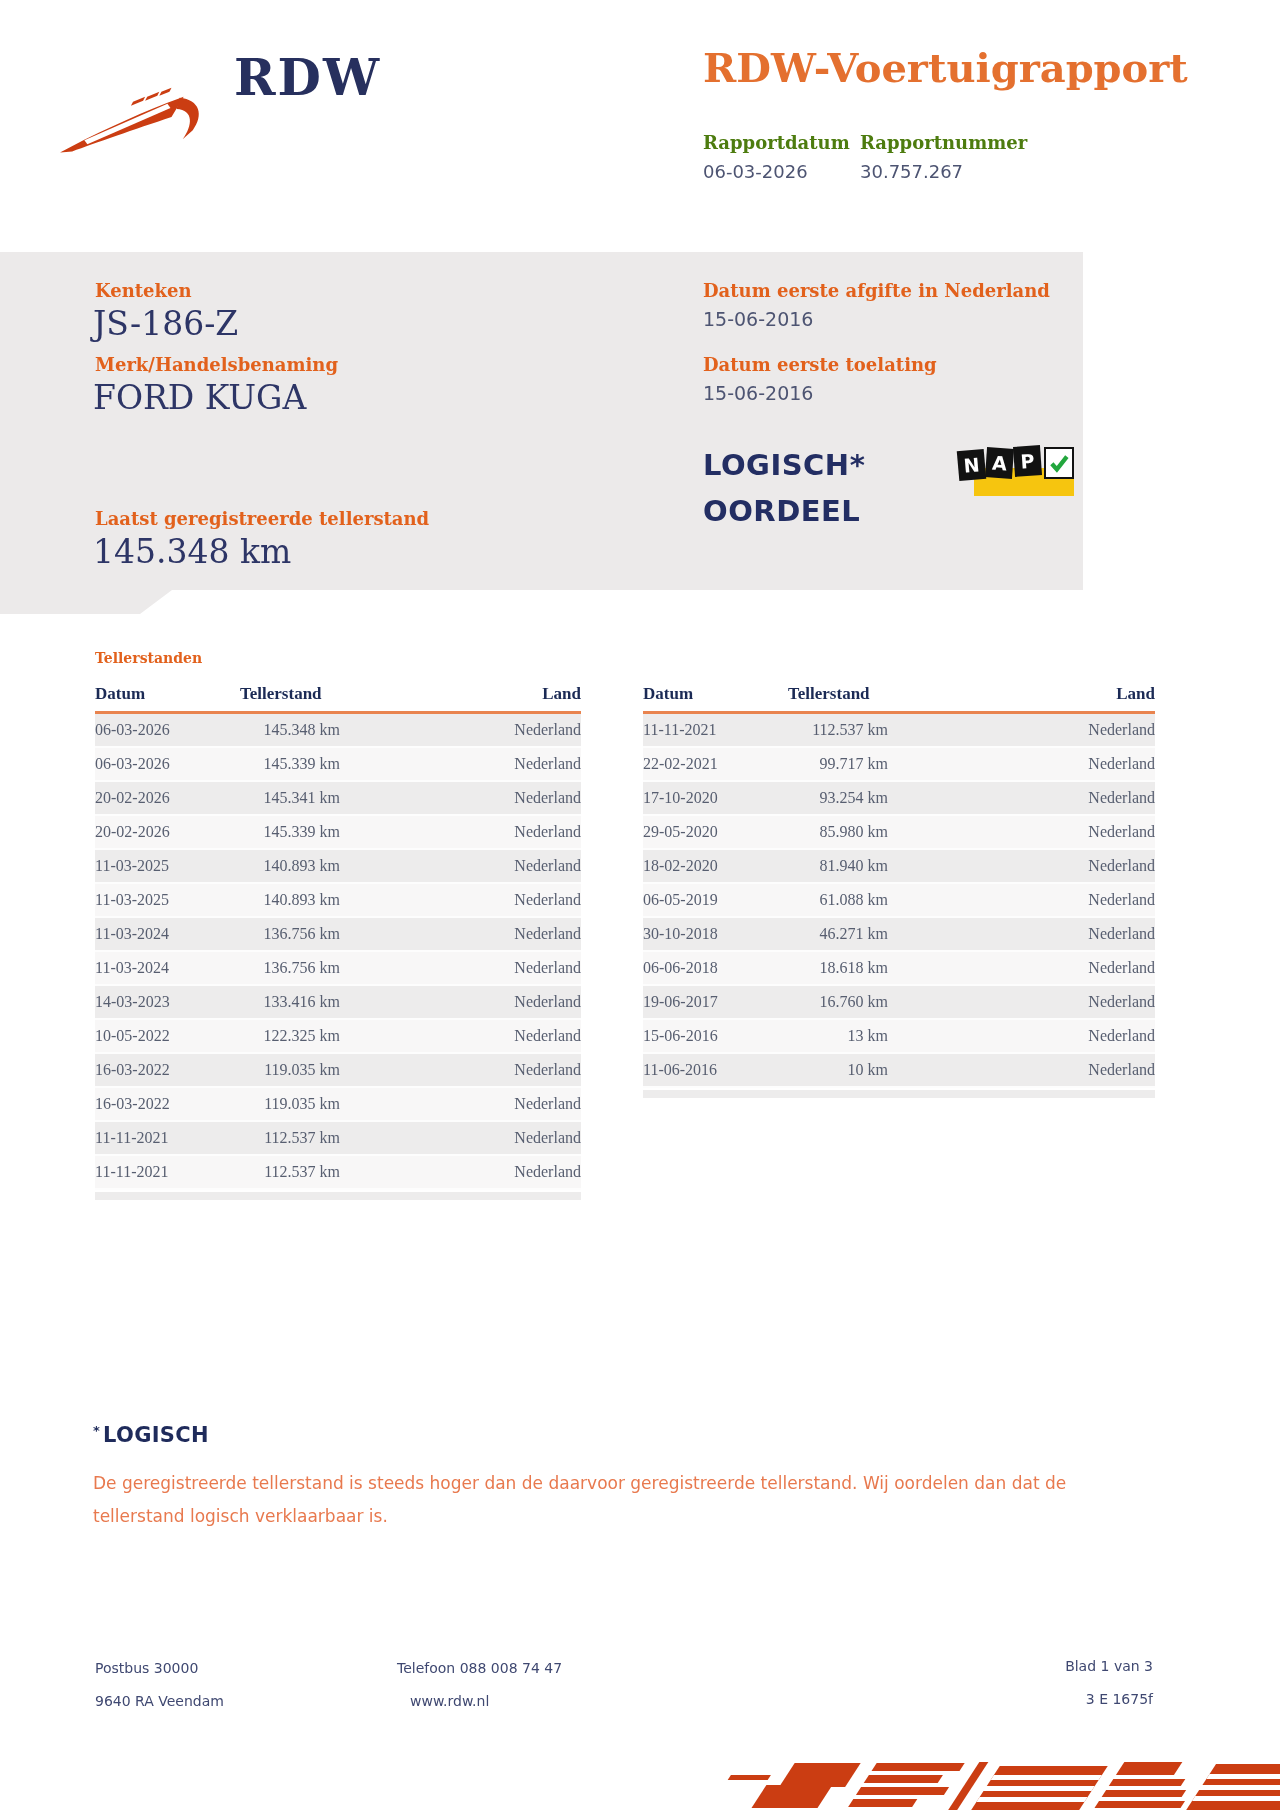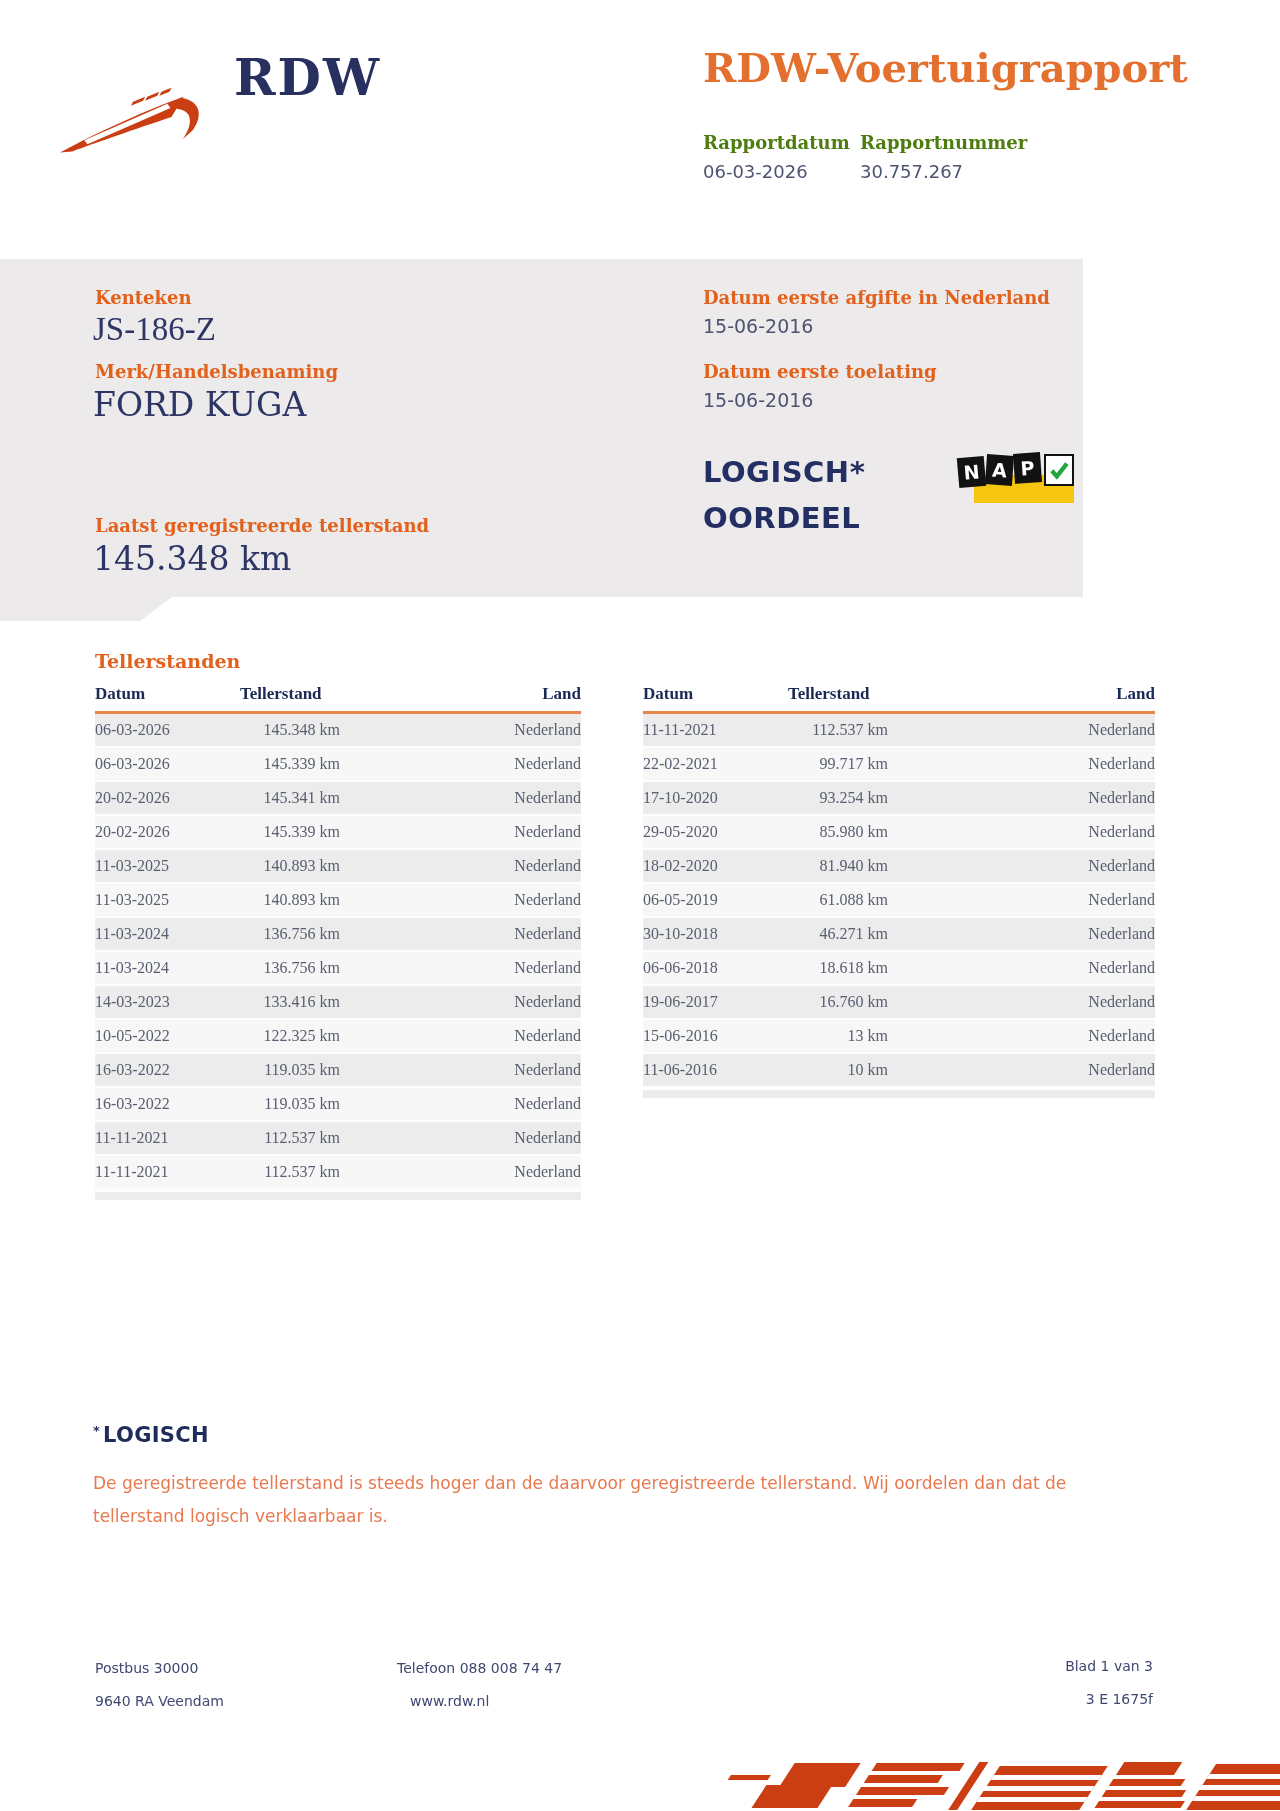--- a/index.html
+++ b/index.html
@@ -11,27 +11,27 @@
   .rdw-word{position:absolute;left:234px;top:48px;font-family:"DejaVu Serif","Liberation Serif",serif;
             font-weight:bold;font-size:50px;color:#27305E;letter-spacing:2px;}
   .doc-title{position:absolute;left:703px;top:44px;margin:0;font-family:"DejaVu Serif","Liberation Serif",serif;
              font-weight:bold;font-size:40px;color:#E4702F;}
   .meta-label{position:absolute;top:132px;font-family:"DejaVu Serif","Liberation Serif",serif;
               font-weight:bold;font-size:18px;color:#4d7c0f;}
   .meta-value{position:absolute;top:161px;font-size:18px;color:#4D5472;}
   .ml1,.mv1{left:703px;} .ml2,.mv2{left:860px;}
 
   
-  .panel{position:absolute;left:0;top:259px;width:1083px;height:362px;background:#ECEAEA;
+  .panel{position:absolute;left:0;top:252px;width:1083px;height:362px;background:#ECEAEA;
          clip-path:polygon(0 0,1133px 0,1133px 338px,172px 338px,140px 362px,0 362px);}
   .p-label{position:absolute;font-family:"DejaVu Serif","Liberation Serif",serif;font-weight:bold;
            font-size:18px;color:#E2611C;}
   .p-big{position:absolute;font-family:"DejaVu Serif","Liberation Serif",serif;font-size:33px;color:#2D3566;}
   .p-date{position:absolute;font-size:19px;color:#4D5472;}
-  .lbl-kenteken{left:95px;top:28px;}   .val-kenteken{left:93px;top:52px;font-family:Liberation Serif, serif;}
+  .lbl-kenteken{left:95px;top:28px;}   .val-kenteken{left:93px;top:52px;}
   .lbl-merk{left:95px;top:102px;}      .val-merk{left:93px;top:126px;}
   .lbl-teller{left:95px;top:256px;}    .val-teller{left:93px;top:280px;}
   .lbl-afgifte{left:703px;top:28px;}   .val-afgifte{left:703px;top:56px;}
   .lbl-toelating{left:703px;top:102px;}.val-toelating{left:703px;top:130px;}
   .verdict1{position:absolute;left:703px;top:196px;font-weight:bold;font-size:29px;color:#232E63;letter-spacing:.5px;}
   .verdict2{position:absolute;left:703px;top:242px;font-weight:bold;font-size:29px;color:#232E63;letter-spacing:.5px;}
 
   
   .nap{position:absolute;left:958px;top:194px;width:122px;height:54px;}
   .nap-yellow{position:absolute;left:16px;top:22px;width:100px;height:28px;background:#F6C50F;}
@@ -39,21 +39,21 @@
             display:flex;align-items:center;justify-content:center;
             font-weight:bold;font-size:19px;line-height:1;}
   .nt1{left:0;top:4px;transform:rotate(-5deg);}
   .nt2{left:28px;top:2px;transform:rotate(4deg);}
   .nt3{left:56px;top:0;transform:rotate(-4deg);}
   .nap-check{position:absolute;left:86px;top:1px;width:26px;height:28px;background:#fff;border:2px solid #121212;
              display:flex;align-items:center;justify-content:center;}
 
   
   .tbl-heading{position:absolute;left:95px;top:650px;margin:0;font-family:"DejaVu Serif","Liberation Serif",serif;
-               font-weight:bold;font-size:19px;color:#E2611C;}
+               font-weight:bold;font-size:14px;color:#E2611C;}
   .tblwrap{position:absolute;top:684px;}
   .tbl-left{left:95px;width:486px;}
   .tbl-right{left:643px;width:512px;}
   table{border-collapse:collapse;width:100%;table-layout:fixed;font-family:Liberation Serif, serif;}
   col.cd{width:145px;} col.ct{width:100px;} col.cl{width:auto;}
   th{font-size:17px;color:#1B2A55;font-weight:bold;text-align:left;padding:0 0 7px 0;}
   th.land,td.c-land{text-align:right;}
   td.c-tellerstand{text-align:right;}
   thead tr{border-bottom:3px solid #E9844F;}
   tbody tr{height:34px;border-bottom:2px solid #FDFDFD;}

